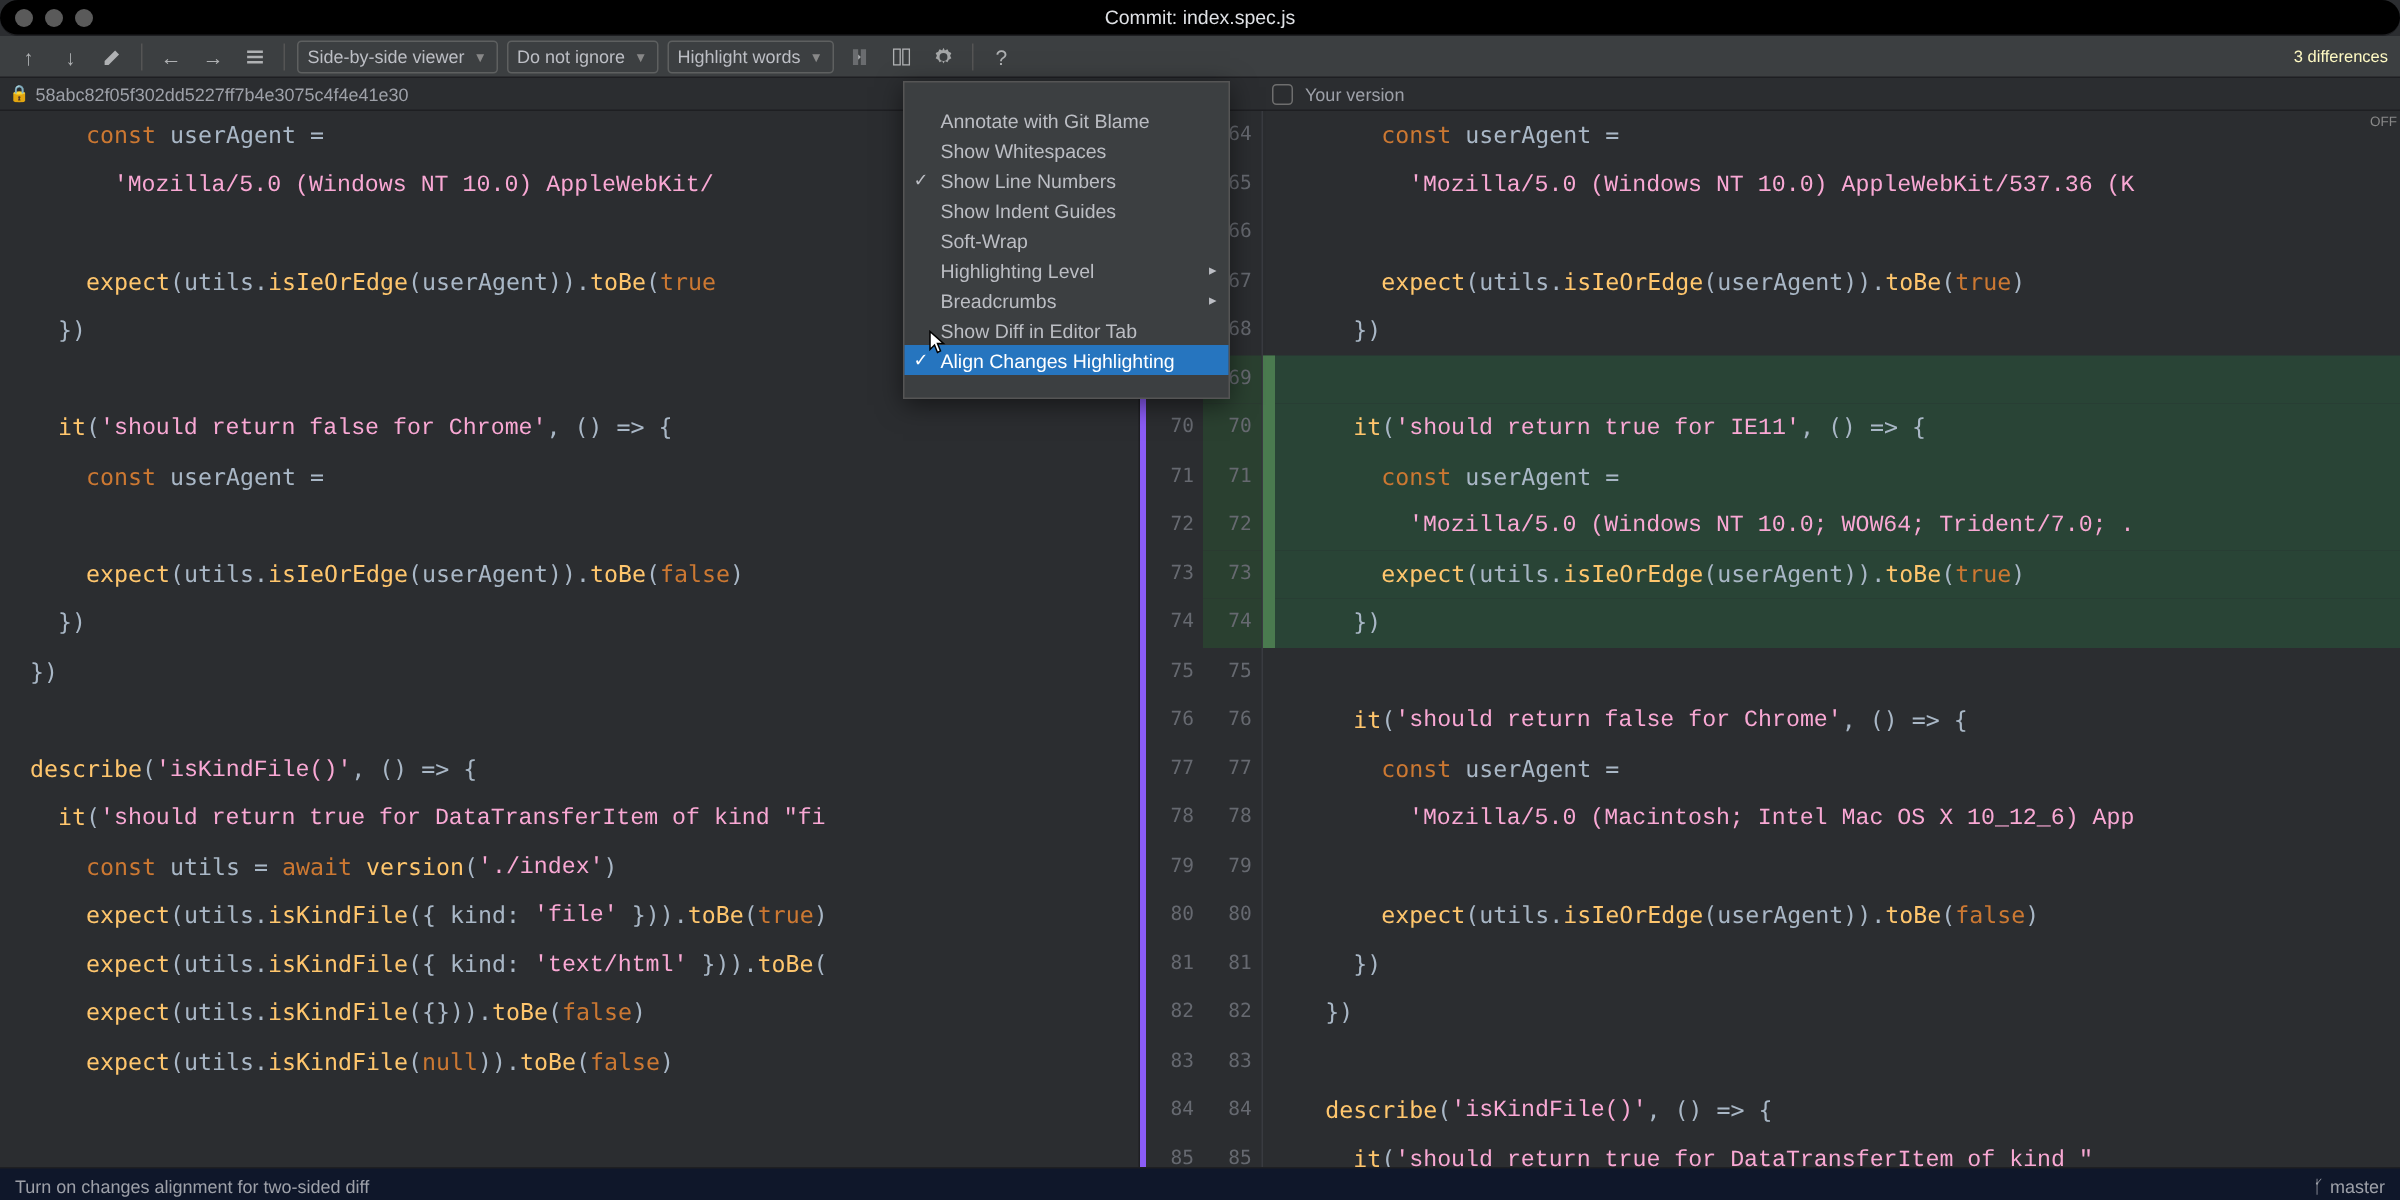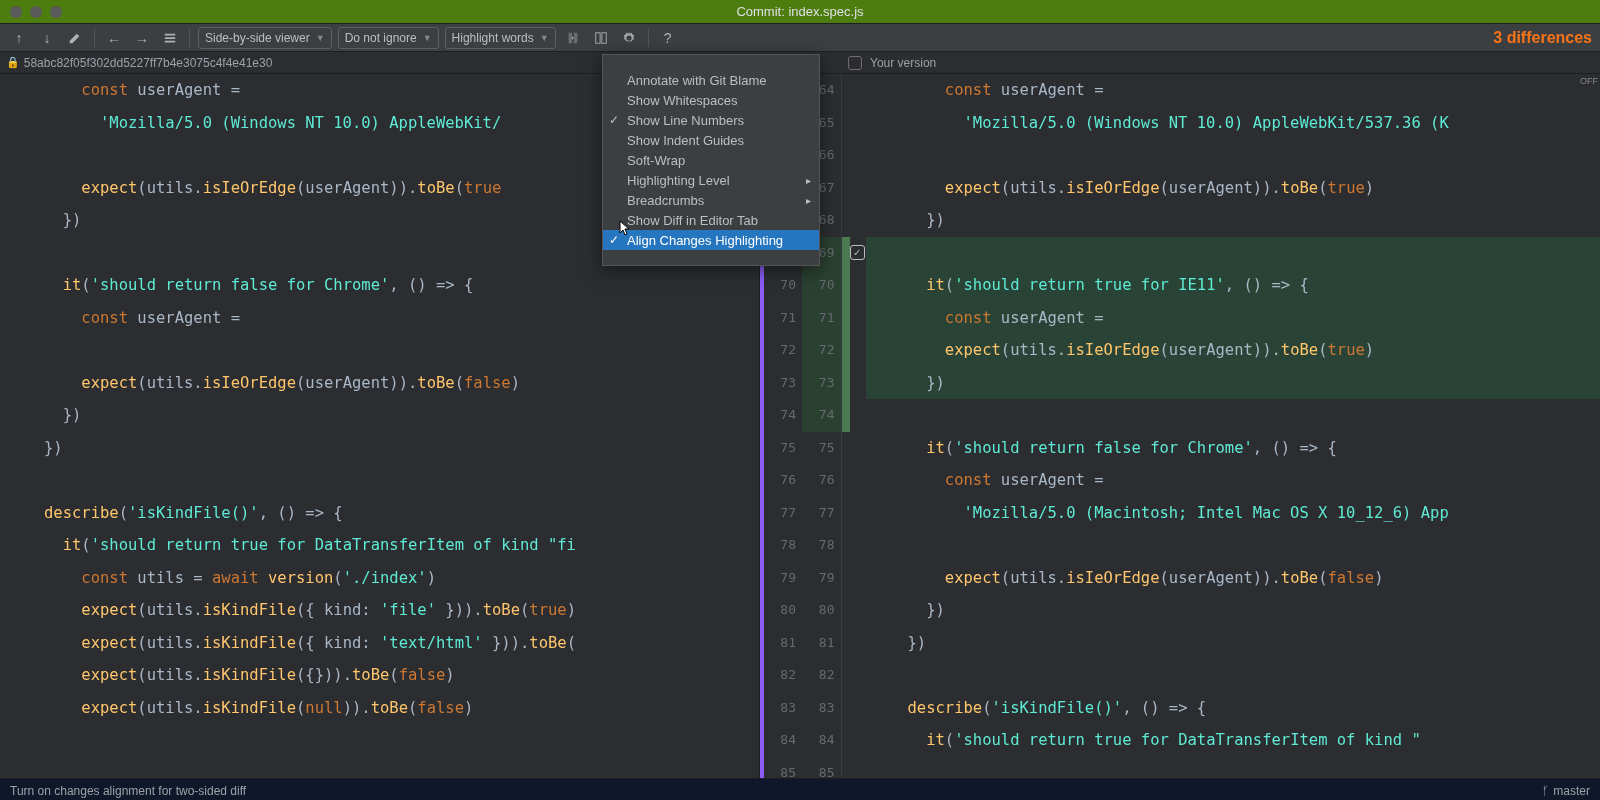--- a/index.html
+++ b/index.html
@@ -7,25 +7,26 @@
   background: #2b2d30;
   color: #bcbec4;
   font-family: -apple-system, BlinkMacSystemFont, "Segoe UI", sans-serif;
   font-size: 13px;
   overflow: hidden;
   width: 1600px;
   height: 800px;
 }
 .titlebar {
   height: 24px;
-  background: #4d7c0f;
+  background: #000000;
   display: flex;
   align-items: center;
   position: relative;
   border-bottom: 1px solid #1e1f22;
+  border-radius: 12px;
 }
 .traffic-lights { display: flex; gap: 8px; padding-left: 10px; }
 .traffic-light { width: 12px; height: 12px; border-radius: 50%; background: #5a5a5a; }
 .title-text { position: absolute; left: 50%; transform: translateX(-50%); font-size: 13px; color: #dfe1e5; }
 .toolbar {
   height: 28px;
   background: #3c3f41;
   display: flex;
   align-items: center;
   padding: 0 8px;
@@ -46,21 +47,21 @@
   border-radius: 3px;
   padding: 0 6px;
   display: flex;
   align-items: center;
   gap: 6px;
   color: #bcbec4;
   font-size: 12px;
   cursor: pointer;
 }
 .tb-dropdown .arrow { font-size: 9px; color: #888; }
-.toolbar-right { margin-left: auto; color: #f97316; font-size: 16px; font-weight: bold; }
+.toolbar-right { margin-left: auto; color: #fef9c3; font-size: 11px; }
 .revision-bar {
   height: 22px;
   background: #2b2d30;
   display: flex;
   align-items: center;
   border-bottom: 1px solid #1e1f22;
   font-size: 12px;
 }
 .rev-left { display: flex; align-items: center; padding-left: 6px; gap: 4px; color: #9da0a8; }
 .rev-right { margin-left: auto; padding-right: 12px; color: #9da0a8; display: flex; align-items: center; gap: 8px; }
@@ -73,21 +74,20 @@
   height: calc(800px - 24px - 28px - 22px - 22px);
   font-family: "Menlo", "Monaco", "Consolas", monospace;
   font-size: 15.5px;
   line-height: 32.5px;
   overflow: hidden;
 }
 .pane {
   flex: 1;
   overflow: hidden;
   position: relative;
-  padding-left: 24px;
 }
 .pane-left { border-right: 1px solid #1e1f22; }
 .gutter-split {
   width: 82px;
   background: #2b2d30;
   display: flex;
   flex-direction: column;
   border-left: 4px solid #8b5cf6;
   border-right: 1px solid #393b40;
 }
@@ -118,21 +118,21 @@
   height: 32.5px;
   padding-left: 20px;
   white-space: pre;
   display: flex;
   align-items: center;
 }
 .pane-right .code-line { padding-left: 42px; }
 .hl-added { background: #294436; }
 
 .tok-kw { color: #cc7832; }
-.tok-str { color: #5eead4; }
+.tok-str { color: #f9a8d4; font-family: Liberation Mono, monospace; }
 .tok-id { color: #a9b7c6; }
 .tok-punc { color: #a9b7c6; }
 .tok-bool { color: #cc7832; }
 .tok-call { color: #ffc66d; }
 
 .context-menu {
   position: absolute;
   left: 602px;
   top: 54px;
   width: 218px;
@@ -369,20 +369,21 @@
     </div>
   <div class="pane pane-right" id="pane-right">
       <div class="code-line"><span class="tok-kw">    const </span><span class="tok-id">userAgent = </span></div>
       <div class="code-line"><span class="tok-str">      'Mozilla/5.0 (Windows NT 10.0) AppleWebKit/537.36 (K</span></div>
       <div class="code-line"><span class="tok-id"></span></div>
       <div class="code-line"><span class="tok-id">    </span><span class="tok-call">expect</span><span class="tok-punc">(utils.</span><span class="tok-call">isIeOrEdge</span><span class="tok-punc">(userAgent)).</span><span class="tok-call">toBe</span><span class="tok-punc">(</span><span class="tok-bool">true</span><span class="tok-punc">)</span></div>
       <div class="code-line"><span class="tok-punc">  })</span></div>
       <div class="code-line hl-added"><span class="tok-id"></span></div>
       <div class="code-line hl-added"><span class="tok-id">  </span><span class="tok-call">it</span><span class="tok-punc">(</span><span class="tok-str">'should return true for IE11'</span><span class="tok-punc">, () =&gt; {</span></div>
       <div class="code-line hl-added"><span class="tok-kw">    const </span><span class="tok-id">userAgent = </span></div>
+      <div class="code-line hl-added"><span class="tok-str">      'Mozilla/5.0 (Windows NT 10.0; WOW64; Trident/7.0; .</span></div>
       <div class="code-line hl-added"><span class="tok-id">    </span><span class="tok-call">expect</span><span class="tok-punc">(utils.</span><span class="tok-call">isIeOrEdge</span><span class="tok-punc">(userAgent)).</span><span class="tok-call">toBe</span><span class="tok-punc">(</span><span class="tok-bool">true</span><span class="tok-punc">)</span></div>
       <div class="code-line hl-added"><span class="tok-punc">  })</span></div>
       <div class="code-line"><span class="tok-id"></span></div>
       <div class="code-line"><span class="tok-id">  </span><span class="tok-call">it</span><span class="tok-punc">(</span><span class="tok-str">'should return false for Chrome'</span><span class="tok-punc">, () =&gt; {</span></div>
       <div class="code-line"><span class="tok-kw">    const </span><span class="tok-id">userAgent = </span></div>
       <div class="code-line"><span class="tok-str">      'Mozilla/5.0 (Macintosh; Intel Mac OS X 10_12_6) App</span></div>
       <div class="code-line"><span class="tok-id"></span></div>
       <div class="code-line"><span class="tok-id">    </span><span class="tok-call">expect</span><span class="tok-punc">(utils.</span><span class="tok-call">isIeOrEdge</span><span class="tok-punc">(userAgent)).</span><span class="tok-call">toBe</span><span class="tok-punc">(</span><span class="tok-bool">false</span><span class="tok-punc">)</span></div>
       <div class="code-line"><span class="tok-punc">  })</span></div>
       <div class="code-line"><span class="tok-punc">})</span></div>

